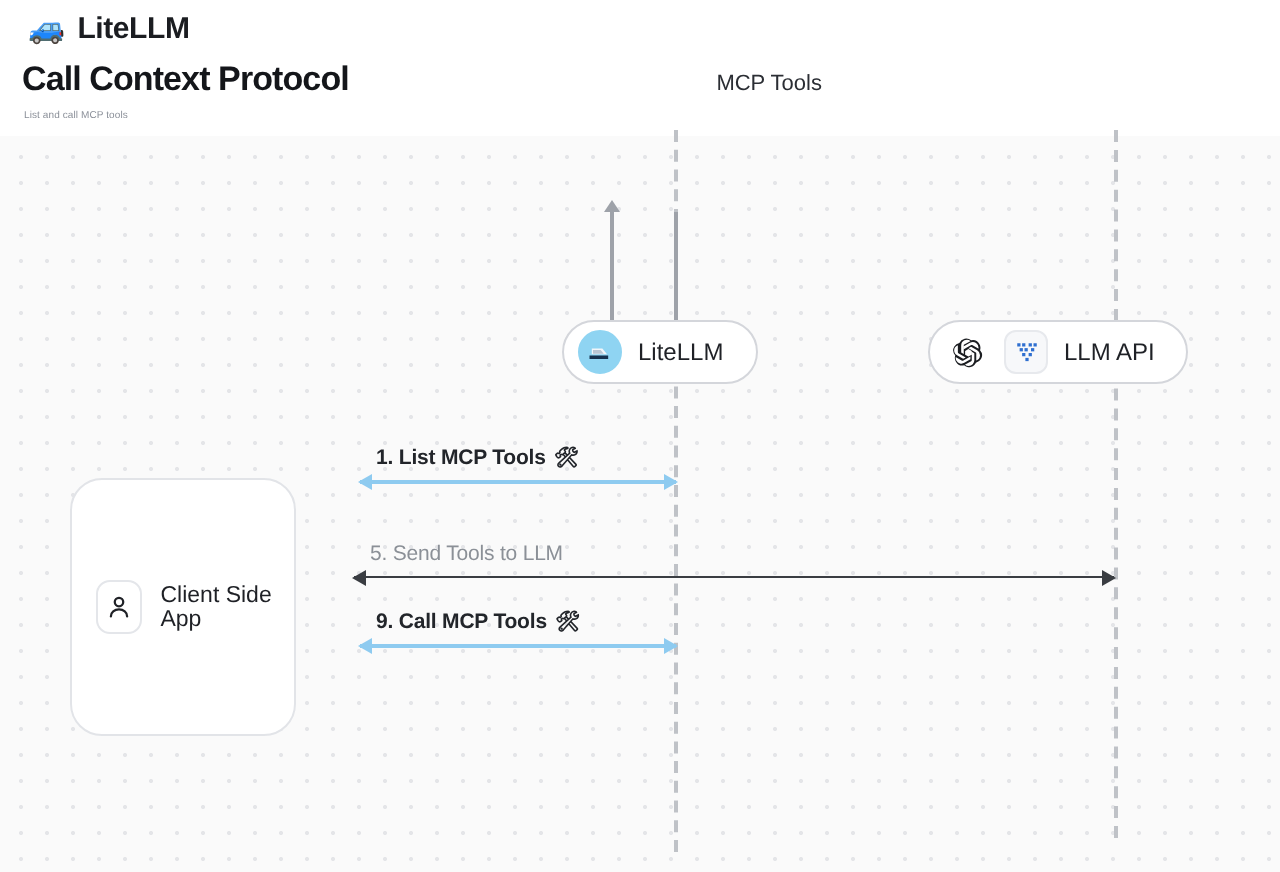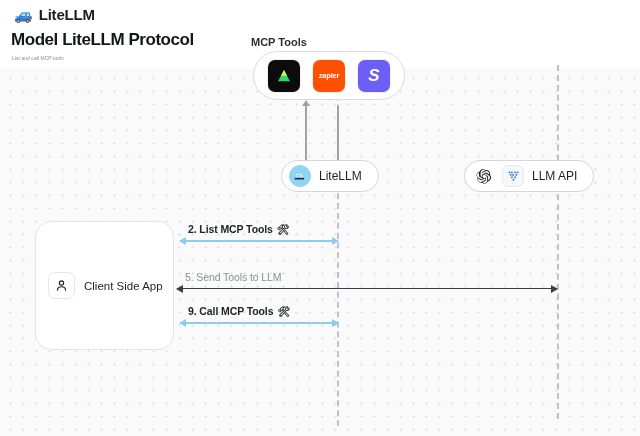--- a/index.html
+++ b/index.html
@@ -39,21 +39,21 @@
   }
 
   
   .lifeline {
     position:absolute; width:0; border-left:2px dashed #bfc2c7;
   }
 
   
   .mcp-label {
     position:absolute; left:251px; top:36px; width:160px;
-    text-align:left; font-size:11px; font-weight:700; color:#2b2e34;
+    text-align:right; font-size:11px; font-weight:400; color:#2b2e34;
   }
   .mcp-box {
     position:absolute; left:253px; top:51px; width:152px; height:49px;
     background:#ffffff; border:1px solid #d9dbe0; border-radius:26px;
     display:flex; align-items:center; justify-content:center; gap:13px;
   }
   .tool-ico {
     width:32px; height:32px; border-radius:7px;
     display:flex; align-items:center; justify-content:center;
     font-size:13px; font-weight:800; color:#fff;
@@ -74,21 +74,21 @@
   .node-badge {
     width:22px; height:22px; border-radius:6px; flex:0 0 auto;
     display:flex; align-items:center; justify-content:center;
     background:#f7f8fa; border:1px solid #e7e9ed;
   }
   #node-litellm { left:281px; top:160px; }
   #node-llmapi  { left:464px; top:160px; }
 
   
   .client-box {
-    position:absolute; left:35px; top:221px; width:139px; height:129px;
+    position:absolute; left:35px; top:239px; width:113px; height:129px;
     background:#ffffff; border:1px solid #e2e4e8; border-radius:16px;
     display:flex; align-items:center; gap:9px; padding-left:12px;
   }
   .client-ico {
     width:27px; height:27px; border-radius:7px;
     background:#ffffff; border:1px solid #e4e6ea;
     display:flex; align-items:center; justify-content:center;
   }
   .client-label { font-size:11.5px; color:#1f2126; }
 
@@ -121,41 +121,41 @@
 </style>
 </head>
 <body>
 
 <div id="app">
 
   <div class="brand">
     <span class="brand-glyph">🚙</span>
     <span class="brand-name">LiteLLM</span>
   </div>
-  <div class="page-title">Model LiteLLM Protocol</div>
+  <div class="page-title">Call Context Protocol</div>
   <div class="page-sub">List and call MCP tools</div>
 
   <div class="canvas">
 
     <div class="lifeline" style="left:337px; top:-3px; height:361px;"></div>
     <div class="lifeline" style="left:557px; top:-3px; height:354px;"></div>
 
     <div class="vconn" style="left:305px; top:38px; height:54px;">
       <div class="vhead vhead-up"></div>
     </div>
     <div class="vconn" style="left:337px; top:38px; height:54px;">
       <div class="vhead vhead-dn"></div>
     </div>
 
     <div class="flow blue" style="left:180px; top:172px; width:158px;">
       <div class="flow-line"></div>
       <div class="head head-l"></div>
       <div class="head head-r"></div>
       <div class="flow-label">
-        <span>2. List MCP Tools</span>
+        <span>1. List MCP Tools</span>
         <span class="tool-emoji">🛠</span>
       </div>
     </div>
 
     <div class="flow dark" style="left:177px; top:220px; width:380px;">
       <div class="flow-line"></div>
       <div class="head head-l"></div>
       <div class="head head-r"></div>
       <div class="flow-label">
         <span>5. Send Tools to LLM</span>
@@ -167,30 +167,20 @@
       <div class="head head-l"></div>
       <div class="head head-r"></div>
       <div class="flow-label">
         <span>9. Call MCP Tools</span>
         <span class="tool-emoji">🛠</span>
       </div>
     </div>
   </div>
 
   <div class="mcp-label">MCP Tools</div>
-  <div class="mcp-box">
-    <div class="tool-ico ico-black">
-      <svg width="18" height="18" viewBox="0 0 24 24" aria-hidden="true">
-        <path d="M12 4 L20 19 L4 19 Z" fill="#33d36b"></path>
-        <path d="M12 4 L16 11.5 L8 11.5 Z" fill="#d9f24a"></path>
-      </svg>
-    </div>
-    <div class="tool-ico ico-zapier">zapier</div>
-    <div class="tool-ico ico-purple">S</div>
-  </div>
 
   <div class="node" id="node-litellm">
     <span class="node-badge" style="border-radius:50%; background:#8fd4f2; border-color:#8fd4f2;">
       <svg width="14" height="14" viewBox="0 0 24 24" aria-hidden="true">
         <path d="M3 15h16v3H3z" fill="#16324f"></path>
         <path d="M5 9h9l4 5H5z" fill="#f2f6fa"></path>
         <path d="M6 10.2h6.6l2.6 3.2H6z" fill="#b9c6d4"></path>
       </svg>
     </span>
     <span class="node-label">LiteLLM</span>

